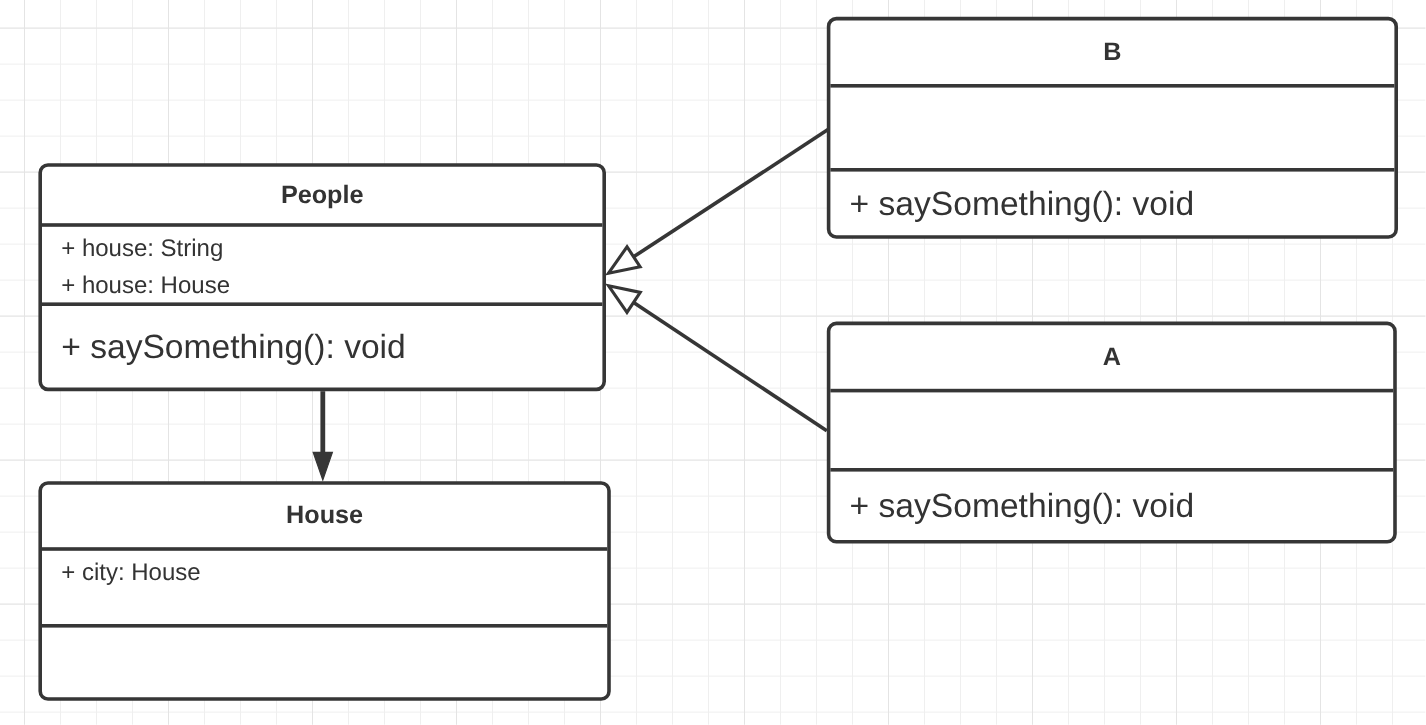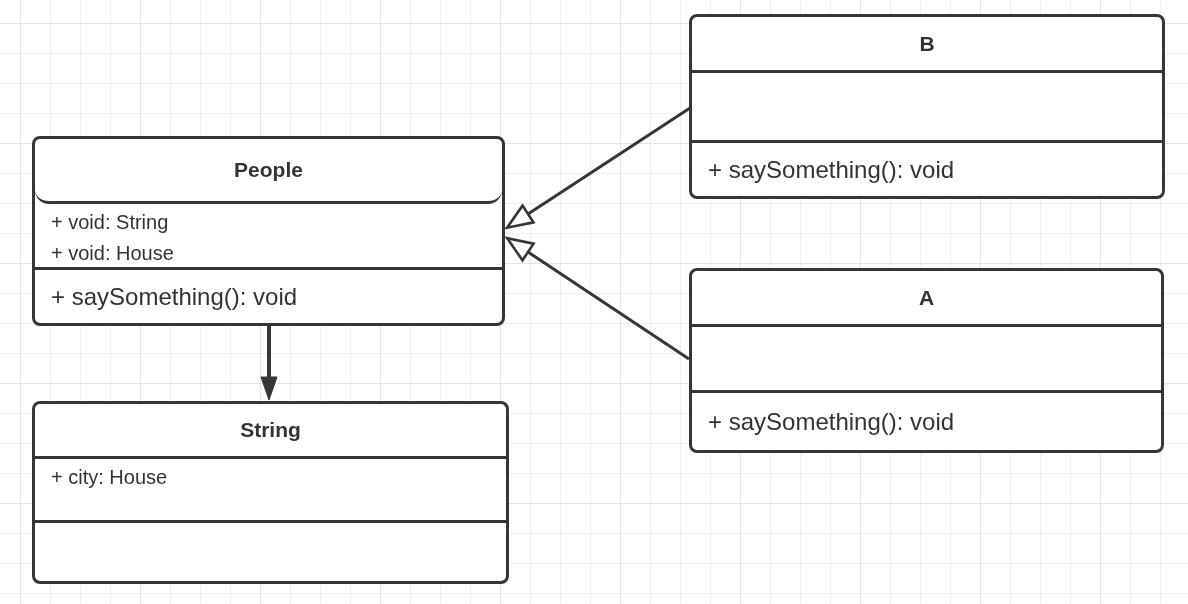--- a/index.html
+++ b/index.html
@@ -47,28 +47,28 @@
     box-sizing: border-box;
     border-bottom: 3px solid #363636;
     padding: 3px 10px 0 16px;
     font-size: 20px;
     line-height: 31px;
     flex: 0 0 auto;
   }
   .uml-methods {
     box-sizing: border-box;
     padding: 0 10px 0 16px;
-    font-size: 24px;
+    font-size: 28px;
     display: flex;
     align-items: center;
     flex: 1 1 auto;
   }
   
   #box-people { left: 32px; top: 136px; width: 473px; height: 190px; }
-  #box-people .uml-title { height: 65px; border-radius: 14px; }
+  #box-people .uml-title { height: 50px; }
   #box-people .uml-attrs { height: 66px; }
   
   #box-b { left: 689px; top: 14px; width: 476px; height: 185px; }
   #box-b .uml-title { height: 56px; }
   #box-b .uml-attrs { height: 70px; }
   
   #box-a { left: 689px; top: 268px; width: 475px; height: 185px; }
   #box-a .uml-title { height: 56px; }
   #box-a .uml-attrs { height: 66px; }
   
@@ -109,22 +109,22 @@
     </g>
 
     <g>
       <line x1="269" y1="326" x2="269" y2="377" stroke="#363636" stroke-width="4" marker-end="url(#solidTri)"></line>
     </g>
   </svg>
 
   <div class="uml-class" id="box-people">
     <div class="uml-title">People</div>
     <div class="uml-attrs">
-      <div>+ void: String</div>
-      <div>+ void: House</div>
+      <div>+ house: String</div>
+      <div>+ house: House</div>
     </div>
     <div class="uml-methods">
       <div>+ saySomething(): void</div>
     </div>
   </div>
 
   <div class="uml-class" id="box-b">
     <div class="uml-title">B</div>
     <div class="uml-attrs"></div>
     <div class="uml-methods">
@@ -134,19 +134,19 @@
 
   <div class="uml-class" id="box-a">
     <div class="uml-title">A</div>
     <div class="uml-attrs"></div>
     <div class="uml-methods">
       <div>+ saySomething(): void</div>
     </div>
   </div>
 
   <div class="uml-class" id="box-house">
-    <div class="uml-title">String</div>
+    <div class="uml-title">House</div>
     <div class="uml-attrs">
       <div>+ city: House</div>
     </div>
   </div>
 
 </div>
 
 </body></html>

